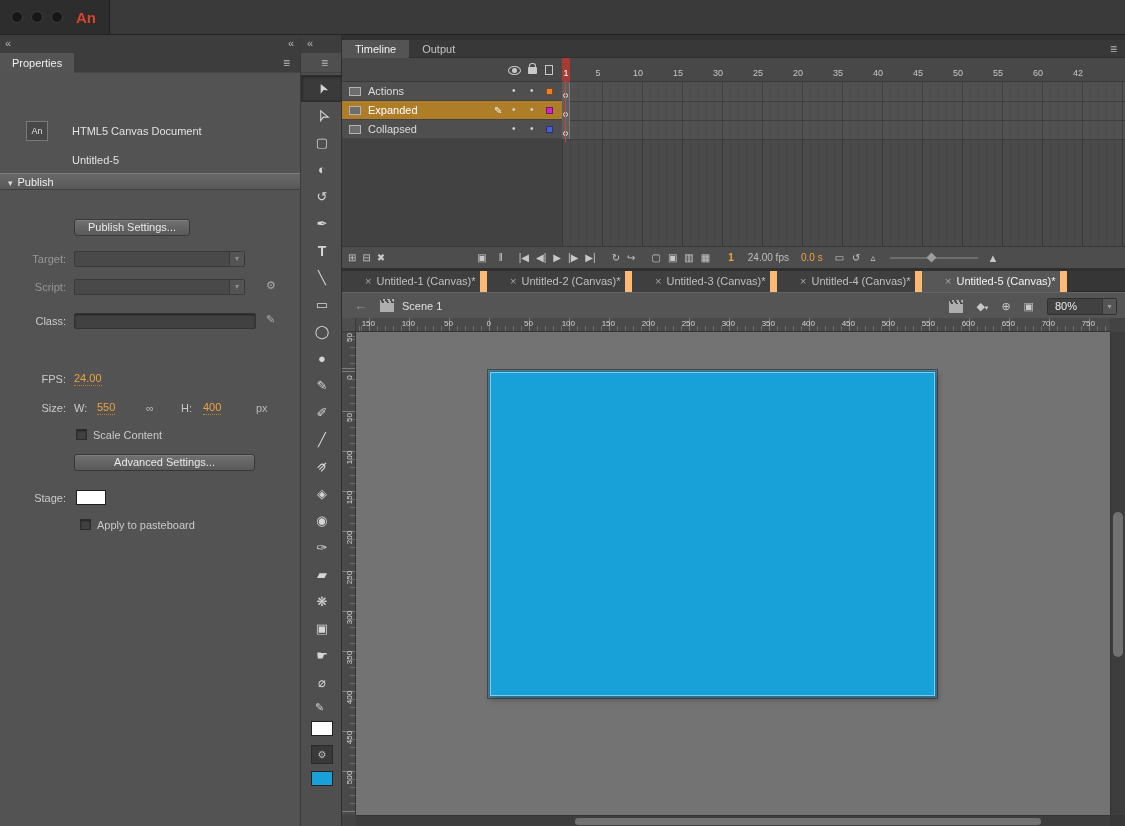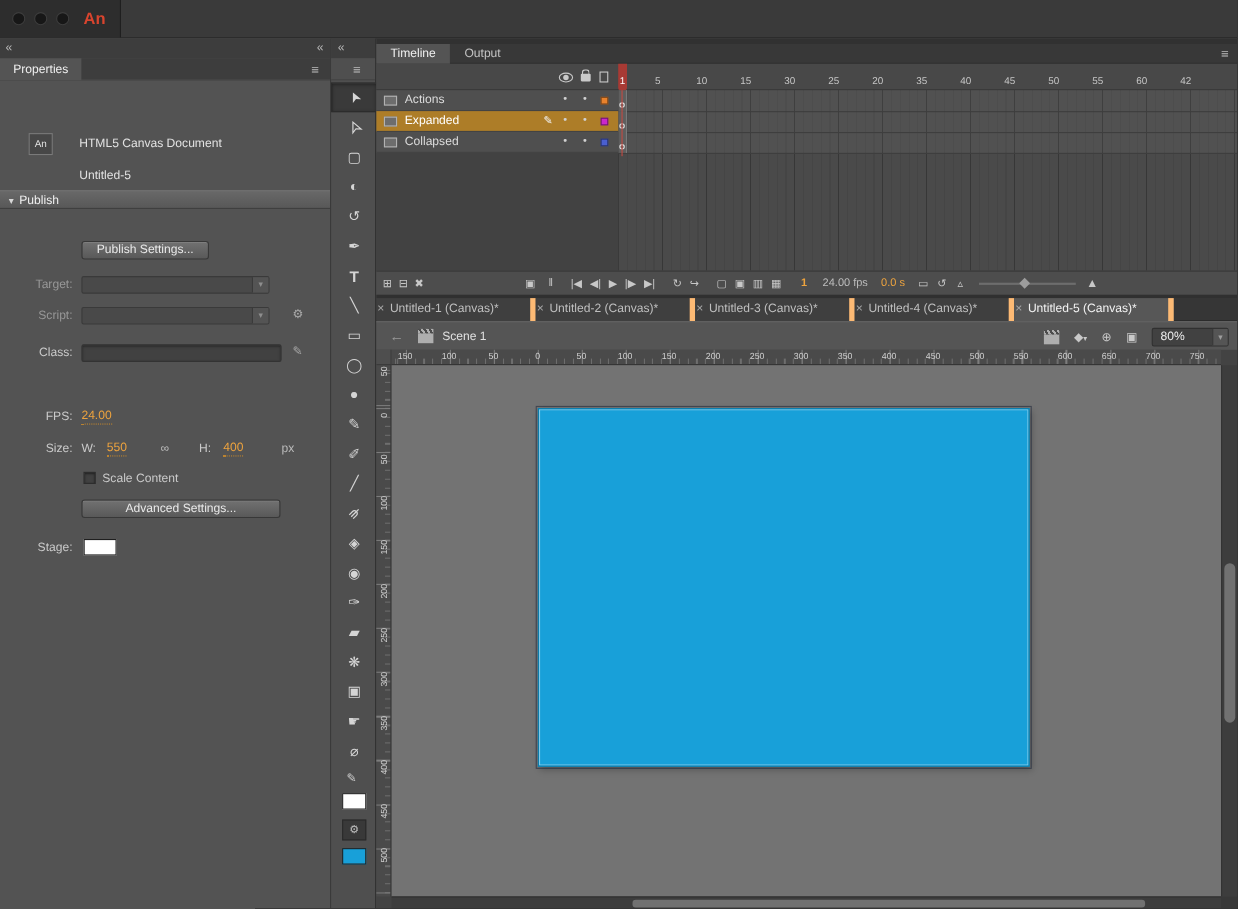--- a/index.html
+++ b/index.html
@@ -105,22 +105,22 @@
   .ctrl-icon { display:inline-block; color:#c8c8c8; }
   .cur-frame { color:#eda33e; font-weight:bold; margin-left:18px; }
   .fps-text { margin-left:14px; color:#bdbdbd; }
   .time-text { margin-left:12px; color:#eda33e; }
   .tl-zoom { position:relative; width:88px; height:2px; background:#6d6d6d; margin-left:14px; }
   .tl-zoom-thumb { position:absolute; left:38px; top:-3px; width:7px; height:7px; background:#9d9d9d; transform:rotate(45deg); }
   .big-tri { margin-left:10px; font-size:11px; }
 
   .r-gap { position:absolute; left:0; top:233px; width:100%; height:3px; background:#303030; }
   .doc-tabs { position:absolute; left:0; top:236px; width:100%; height:21px; background:#363636; border-bottom:1px solid #2b2b2b; display:flex; }
-  .doc-tab { width:145px; height:21px; line-height:20px; background:#3f3f3f; border-right:5px solid #fdba74; color:#bfbfbf;
-             padding-left:1px; white-space:nowrap; overflow:hidden; }
+  .doc-tab { width:145px; height:21px; line-height:20px; background:#3f3f3f; border-right:7px solid #fdba74; color:#bfbfbf;
+             padding-left:23px; white-space:nowrap; overflow:hidden; }
   .doc-tab.active { background:#575757; color:#f2f2f2; }
   .tab-close { color:#a5a5a5; margin-right:5px; }
 
   .edit-bar { position:absolute; left:0; top:257px; width:100%; height:26px; background:#555; border-top:1px solid #656565; }
   .eb-back { position:absolute; left:12px; top:5px; color:#9a9a9a; font-size:13px; }
   .icon-clapper { position:absolute; width:14px; height:9px; background:#aeaeae; }
   .icon-clapper::before { content:""; position:absolute; left:0; top:-4px; width:100%; height:4px;
     background:repeating-linear-gradient(60deg,#aeaeae 0 2px,#4c4c4c 2px 4px); }
   .eb-scene-ic { left:38px; top:10px; }
   .eb-scene { position:absolute; left:60px; top:0; line-height:26px; color:#e0e0e0; }
@@ -228,20 +228,24 @@
       </div>
       <div class="prow" style="top:354px">
         <span class="pcheck" style="left:76px;top:2px"></span>
         <span class="pval" style="left:93px">Scale Content</span>
       </div>
       <div class="pbtn" style="left:74px;top:381px;width:181px">Advanced Settings...</div>
       <div class="prow" style="top:417px">
         <span class="plabel">Stage:</span>
         <span class="swatch-white"></span>
       </div>
+      <div class="prow" style="top:444px">
+        <span class="pcheck" style="left:80px;top:2px"></span>
+        <span class="pval" style="left:97px">Apply to pasteboard</span>
+      </div>
     </div>
   </div>
 
   <div class="tools">
     <div class="panel-strip">
       <span class="chev" style="left:6px">«</span>
     </div>
     <div class="tools-menu">
       <span class="menu-ic" style="right:13px">≡</span>
     </div>

